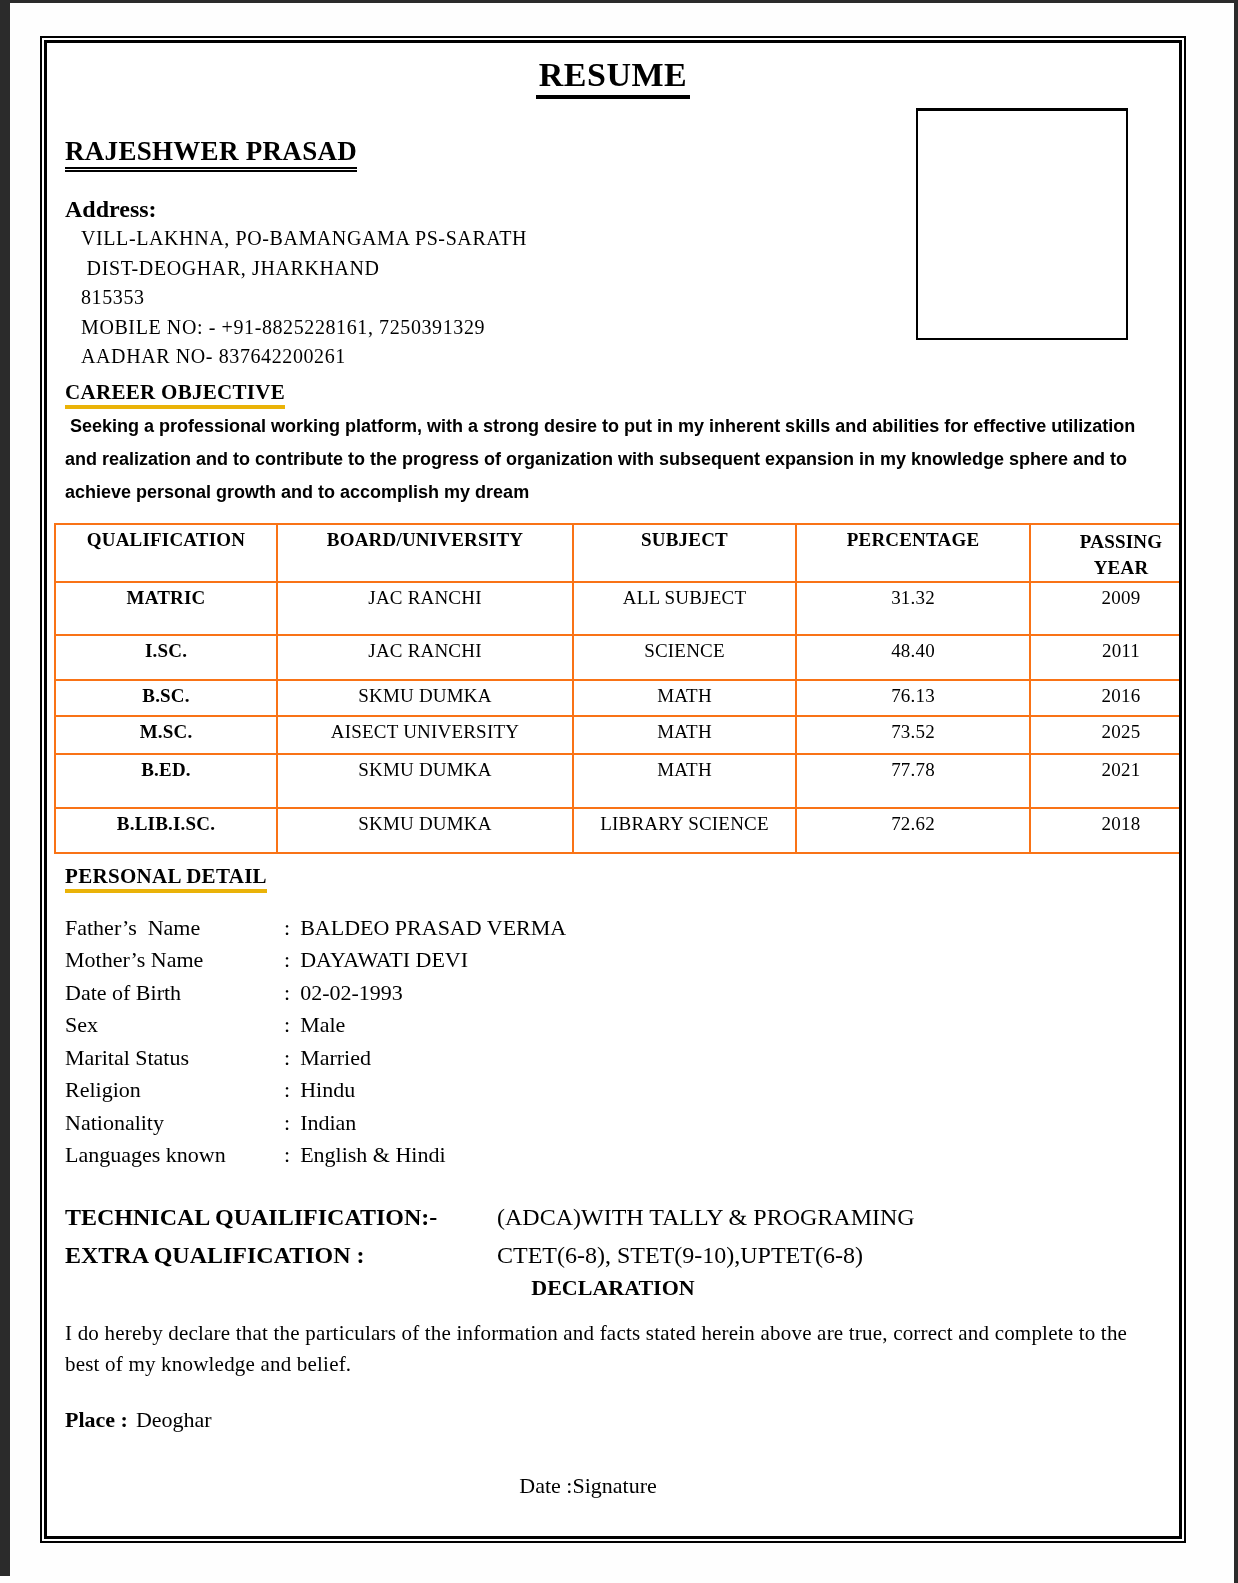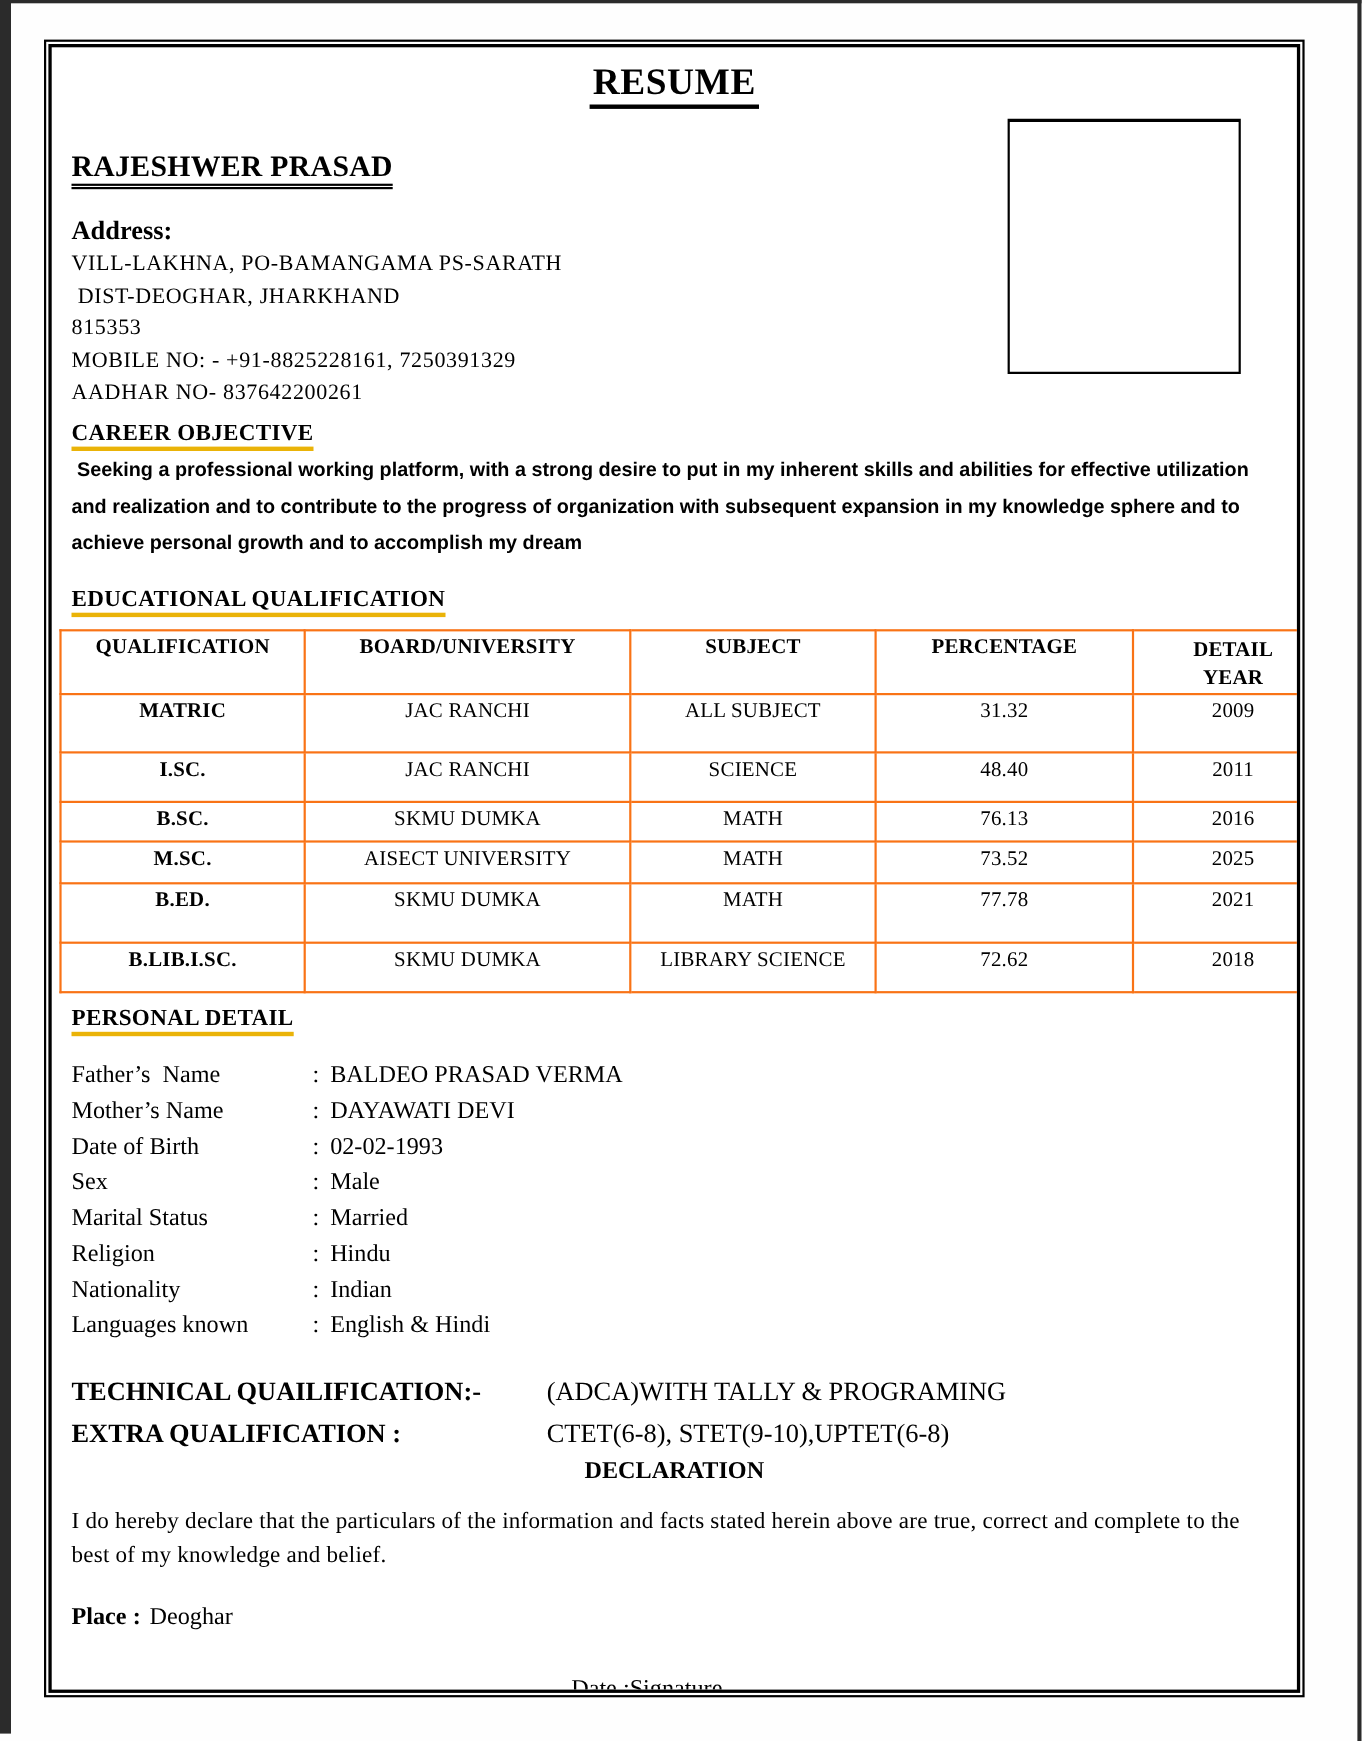--- a/index.html
+++ b/index.html
@@ -33,21 +33,21 @@
     box-sizing:border-box; border:2px solid #000; border-top-width:3px; background:#fff;
   }
 
   .person-name { margin-top:34px; line-height:34px; }
   .person-name span {
     font-size:27px; font-weight:bold; letter-spacing:.3px;
     border-bottom:5px double #000; padding-bottom:1px;
   }
 
   .addr-label { margin-top:22px; font-size:24px; font-weight:bold; line-height:30px; }
-  .addr-line  { font-size:20px; line-height:29.5px; letter-spacing:.6px; white-space:pre; }
+  .addr-line  { font-size:20px; line-height:29.5px; letter-spacing:.6px; white-space:pre;margin-left:16px; }
 
   .section-heading { font-weight:bold; font-size:21px; line-height:28px; }
   .section-heading span { border-bottom:4px solid #eab308; padding-bottom:1px; letter-spacing:.3px; }
   .mt-career   { margin-top:6px; }
   .mt-edu      { margin-top:20px; }
   .mt-personal { margin-top:8px; }
 
   .objective-text {
     margin-top:4px; font-family:"Liberation Sans", sans-serif; font-weight:bold;
     font-size:18px; line-height:33px; white-space:pre-wrap;
@@ -120,33 +120,30 @@
         <div class="addr-line">815353</div>
         <div class="addr-line">MOBILE NO: - +91-8825228161, 7250391329</div>
         <div class="addr-line">AADHAR NO- 837642200261</div>
       </div>
 
       <div class="section-heading mt-career">
         <span>CAREER OBJECTIVE</span>
       </div>
       <div class="objective-text"> Seeking a professional working platform, with a strong desire to put in my inherent skills and abilities for effective utilization and realization and to contribute to the progress of organization with subsequent expansion in my knowledge sphere and to achieve personal growth and to accomplish my dream</div>
 
-      <div class="section-heading mt-edu">
-        <span>EDUCATIONAL QUALIFICATION</span>
-      </div>
 
       <table class="edu">
         <thead>
           <tr>
             <th class="col-q">QUALIFICATION</th>
             <th class="col-b">BOARD/UNIVERSITY</th>
             <th class="col-s">SUBJECT</th>
             <th class="col-p">PERCENTAGE</th>
             <th class="col-y">
-              <span class="year-wrap">DETAIL YEAR</span>
+              <span class="year-wrap">PASSING YEAR</span>
             </th>
           </tr>
         </thead>
         <tbody>
           <tr>
             <td>MATRIC</td>
             <td>JAC RANCHI</td>
             <td>ALL SUBJECT</td>
             <td>31.32</td>
             <td>2009</td>

